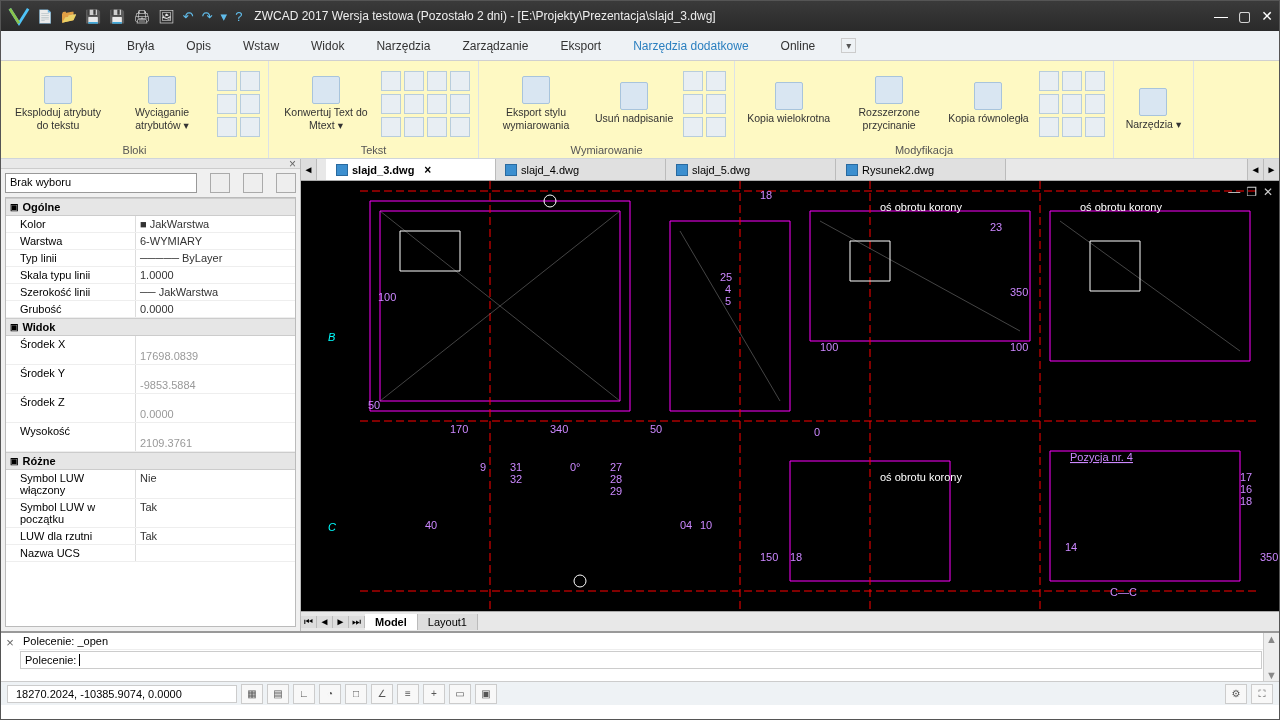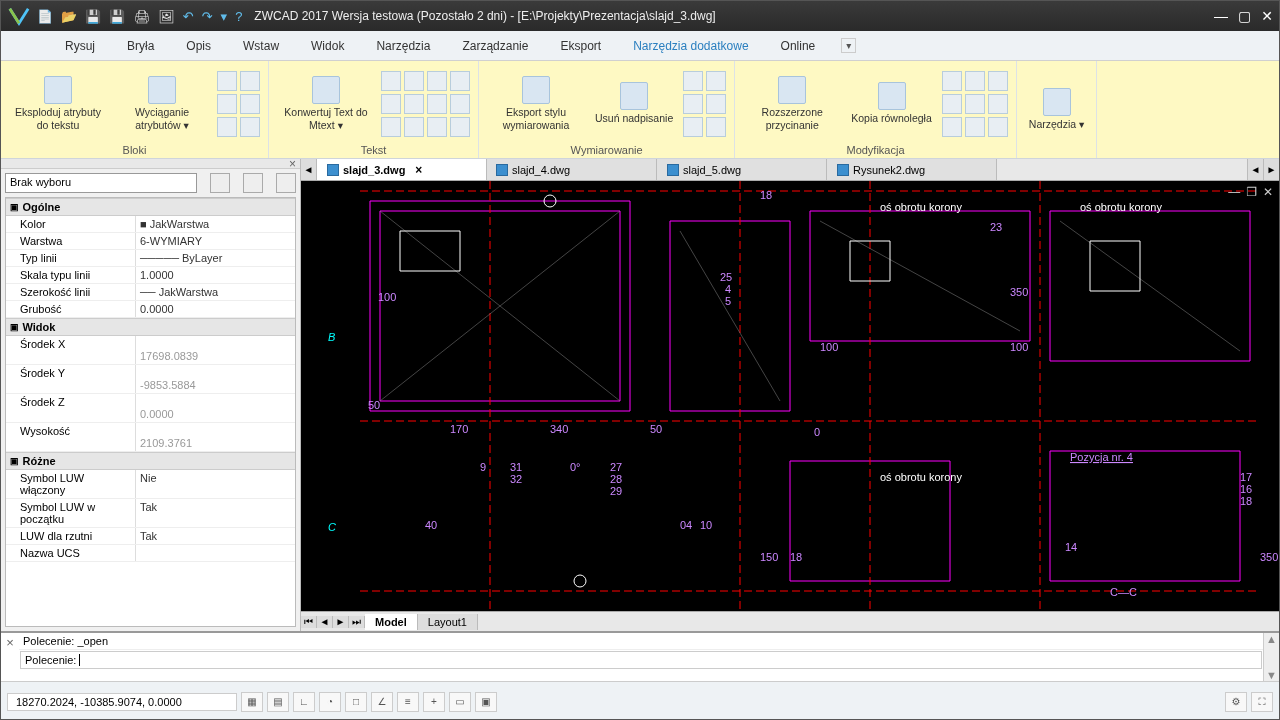--- a/index.html
+++ b/index.html
@@ -54,21 +54,21 @@
 .layout-tabs .nav { display: flex; }
 .layout-tabs .nav span { width: 16px; text-align: center; border-right: 1px solid #bbb; cursor: pointer; font-size: 10px; background:#ddd; }
 .layout-tabs .lt { padding: 2px 10px; border-right: 1px solid #bbb; background: #ddd; cursor: pointer; font-size:11px; }
 .layout-tabs .lt.active { background: #fff; font-weight: bold; }
 .cmd-area { height: 50px; background: #fff; border-top: 2px solid #999; display: flex; }
 .cmd-close { width: 18px; display: flex; align-items: flex-start; justify-content: center; padding-top: 2px; cursor: pointer; font-size:13px; color:#666; }
 .cmd-lines { flex: 1; font-family: 'Courier New', monospace; font-size: 12px; display:flex; flex-direction:column; }
 .cmd-lines .line { padding: 2px 4px; border-bottom: 1px solid #eee; white-space: pre; }
 .cmd-lines .line.input { border: 1px solid #ccc; margin: 1px; }
 .cmd-scroll { width: 16px; background: #eee; border-left: 1px solid #ccc; display:flex; flex-direction:column; justify-content:space-between; align-items:center; font-size:9px; color:#888; }
-.statusbar { height: 40px; background: #eef2f5; border-top: 1px solid #ccc; display: flex; align-items: center; padding: 0 6px; gap: 4px; }
+.statusbar { height: 24px; background: #eef2f5; border-top: 1px solid #ccc; display: flex; align-items: center; padding: 0 6px; gap: 4px; }
 .statusbar .coords { border: 1px solid #ccc; background: #fff; padding: 2px 8px; font-size: 11px; width: 230px; }
 .statusbar .sbtn { width: 22px; height: 20px; border: 1px solid #ccc; background: #f8f8f8; cursor: pointer; display:flex; align-items:center; justify-content:center; font-size:10px; color:#555; }
 .statusbar .spacer { flex: 1; }
 
 .cad-svg line, .cad-svg rect, .cad-svg circle { vector-effect: non-scaling-stroke; }
 </style>
 </head>
 <body>
 
 <div class="titlebar">
@@ -175,20 +175,24 @@
           <div class="sico"></div>
           <div class="sico"></div>
         </div>
       </div>
       <div class="label">Wymiarowanie</div>
     </div>
     <div class="rgroup">
       <div class="body">
         <div class="rbtn">
           <div class="ico"></div>
+          <div class="txt">Kopia wielokrotna</div>
+        </div>
+        <div class="rbtn">
+          <div class="ico"></div>
           <div class="txt">Rozszerzone przycinanie</div>
         </div>
         <div class="rbtn">
           <div class="ico"></div>
           <div class="txt">Kopia równoległa</div>
         </div>
         <div class="smallgrid" style="grid-template-columns: repeat(3, 20px);">
           <div class="sico"></div>
           <div class="sico"></div>
           <div class="sico"></div>
@@ -284,21 +288,21 @@
         <div class="prop-row">
           <div class="k">Nazwa UCS</div>
           <div class="v"></div>
         </div>
       </div>
   </div>
 
   <div class="drawing-area">
     <div class="doc-tabs" id="doc-tabs">
       <div class="navbtn">◄</div>
-    <div class="doc-tab active" style="min-width: 170px;">
+    <div class="doc-tab active" style="min-width: 170px; margin-left: 9px;">
           <span class="dwg-ico"></span>
           <span>slajd_3.dwg</span>
           <span class="close">×</span>
         </div>
         <div class="doc-tab" style="min-width: 170px; padding-left: 9px;">
           <span class="dwg-ico"></span>
           <span>slajd_4.dwg</span>
         </div>
         <div class="doc-tab" style="min-width: 170px;">
           <span class="dwg-ico"></span>

